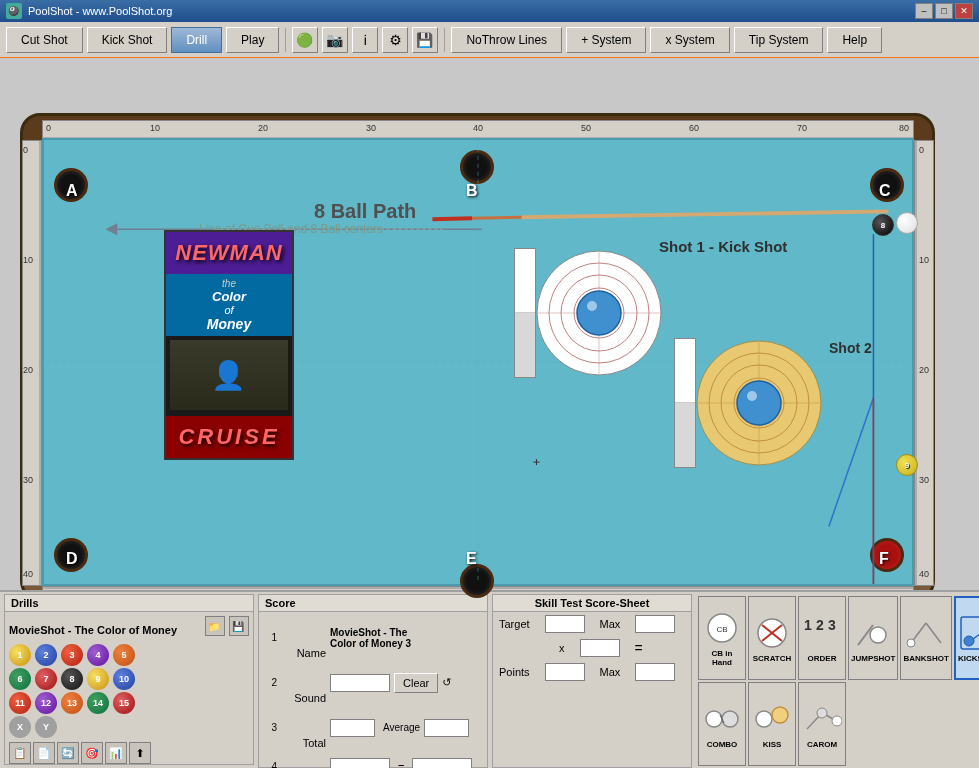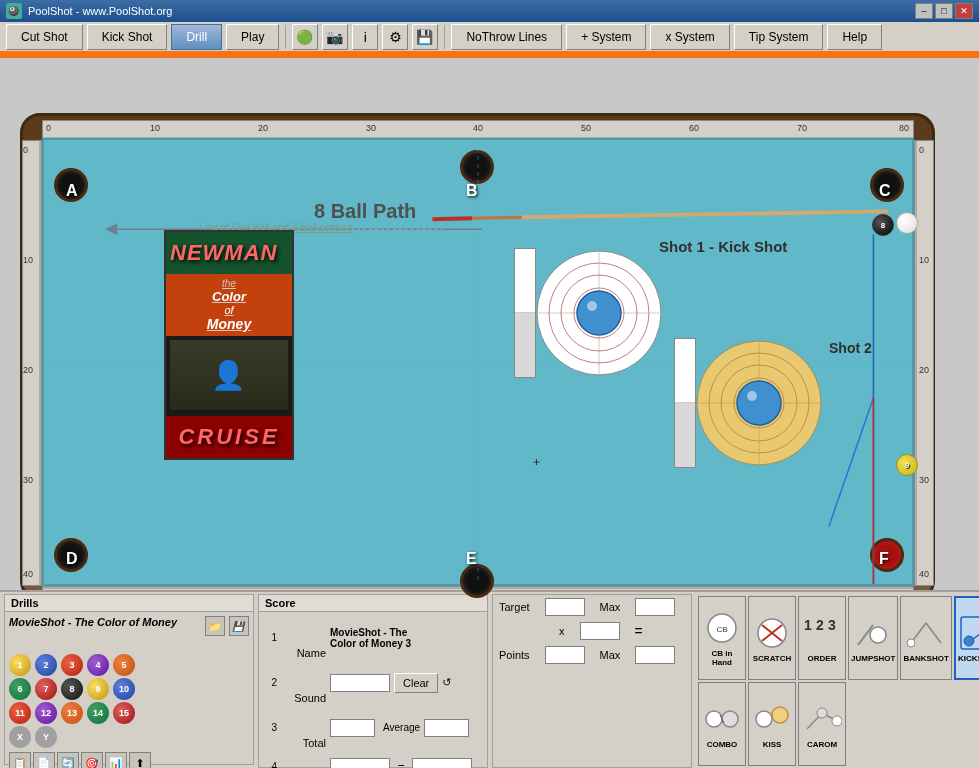--- a/index.html
+++ b/index.html
@@ -29,21 +29,21 @@
     .titlebar-btn.close { background: #c04040; color: white; }
 
     
     .toolbar {
       height: 36px;
       background: #d4d0c8;
       display: flex;
       align-items: center;
       padding: 2px 6px;
       gap: 4px;
-      border-bottom: 7px solid #f97316;
+      border-bottom: 1px solid #f97316;
     }
     .toolbar-btn {
       height: 26px;
       padding: 0 14px;
       background: #d4d0c8;
       border: 1px solid #808080;
       border-top-color: #ffffff;
       border-left-color: #ffffff;
       cursor: pointer;
       font-size: 12px;
@@ -187,24 +187,23 @@
       border-bottom: none;
     }
     .drills-content {
       border: 1px solid #a0a0a0;
       background: #d4d0c8;
       padding: 4px;
       height: 154px;
     }
     .drill-name-row {
       display: flex;
-      align-items: flex-start;
+      align-items: flex-end;
       gap: 4px;
-      margin-bottom: 18px;
-      font-style: italic;
+      margin-bottom: 8px;
     }
     .drill-name-text {
       font-size: 11px;
       font-weight: bold;
       flex: 1;
     }
     .drill-icon-btn {
       width: 20px; height: 20px;
       background: #c8c4bc;
       border: 1px solid #808080;
@@ -473,21 +472,21 @@
 
       <line x1="835" y1="260" x2="790" y2="390" stroke="#3070d0" stroke-width="1.5"></line>
 
       <line x1="835" y1="260" x2="835" y2="448" stroke="#c03020" stroke-width="1.5"></line>
 
       <line x1="492" y1="325" x2="498" y2="325" stroke="#333" stroke-width="1"></line>
       <line x1="495" y1="322" x2="495" y2="328" stroke="#333" stroke-width="1"></line>
     </svg>
 
     <div class="table-text" style="top:60px; left:270px; font-size:20px; font-weight:bold; color:#505050;">8 Ball Path</div>
-    <div class="table-text" style="top:82px; left:155px; font-size:10px; color:#7a9a8a;text-decoration:underline;">Line of Cue Ball and 8 Ball centers</div>
+    <div class="table-text" style="top:82px; left:155px; font-size:12px; color:#7a9a8a;">Line of Cue Ball and 8 Ball centers</div>
     <div class="table-text" style="top:98px; left:615px; font-size:15px; font-weight:bold; color:#303030;">Shot 1 - Kick Shot</div>
     <div class="table-text" style="top:200px; left:785px; font-size:14px; font-weight:bold; color:#303030;">Shot 2</div>
     <div class="table-text" style="top:215px; left:710px; font-size:13px; font-weight:bold; color:#303030;">4°</div>
 
     <div class="table-text" style="top:42px; left:22px; font-size:16px; font-weight:bold; color:white; text-shadow:1px 1px 3px black;">A</div>
     <div class="table-text" style="top:42px; left:422px; font-size:16px; font-weight:bold; color:white; text-shadow:1px 1px 3px black;">B</div>
     <div class="table-text" style="top:42px; left:835px; font-size:16px; font-weight:bold; color:white; text-shadow:1px 1px 3px black;">C</div>
     <div class="table-text" style="top:410px; left:22px; font-size:16px; font-weight:bold; color:white; text-shadow:1px 1px 3px black;">D</div>
     <div class="table-text" style="top:410px; left:422px; font-size:16px; font-weight:bold; color:white; text-shadow:1px 1px 3px black;">E</div>
     <div class="table-text" style="top:410px; left:835px; font-size:16px; font-weight:bold; color:white; text-shadow:1px 1px 3px black;">F</div>
@@ -548,22 +547,22 @@
 
         <line x1="3" y1="65" x2="127" y2="65" stroke="#c09040" stroke-width="0.5"></line>
         <line x1="65" y1="3" x2="65" y2="127" stroke="#c09040" stroke-width="0.5"></line>
 
         <circle cx="65" cy="65" r="22" fill="#4090d0" stroke="#2060a0" stroke-width="1.5"></circle>
         <circle cx="58" cy="58" r="5" fill="rgba(255,255,255,0.5)"></circle>
       </svg>
     </div>
 
     <div class="movie-poster">
-      <div style="background:#14532d; color:#FF6666; font-size:22px; font-weight:900; font-style:italic; padding:8px 4px; letter-spacing:1px; text-shadow:2px 2px 4px black; font-family:Impact, Arial Black, sans-serif;">NEWMAN</div>
-      <div style="background:#c2410c; color:#cccccc; font-size:10px; text-align:center; padding:4px; font-style:italic;text-decoration:underline;">the<br><span style="font-size:13px; color:white; font-weight:bold;">Color</span><br><span style="color:white; font-size:11px;">of</span><br><span style="font-size:14px; color:white; font-weight:bold;">Money</span></div>
+      <div style="background:#4c1d95; color:#FF6666; font-size:22px; font-weight:900; font-style:italic; text-align:center; padding:8px 4px; letter-spacing:1px; text-shadow:2px 2px 4px black; font-family:Impact, Arial Black, sans-serif;">NEWMAN</div>
+      <div style="background:#0369a1; color:#cccccc; font-size:10px; text-align:center; padding:4px; font-style:italic;">the<br><span style="font-size:13px; color:white; font-weight:bold;">Color</span><br><span style="color:white; font-size:11px;">of</span><br><span style="font-size:14px; color:white; font-weight:bold;">Money</span></div>
       <div style="background:#1a1a1a; padding:4px; height:80px; overflow:hidden;">
 
         <div style="width:100%; height:70px; background:linear-gradient(to bottom, #3a3a2a, #2a2a1a); display:flex; align-items:center; justify-content:center;">
           <div style="font-size:28px; color:#ccc;">👤</div>
         </div>
       </div>
       <div style="background:#8B0000; color:#FF6666; font-size:22px; font-weight:900; font-style:italic; text-align:center; padding:8px 4px; letter-spacing:3px; text-shadow:2px 2px 4px black; font-family:Impact, Arial Black, sans-serif;">CRUISE</div>
       <div style="background:#1a1a1a; color:#999; font-size:7px; text-align:center; padding:2px;">Superbly Shot...Brilliantly Sound...About To Near Perfection! DVD</div>
     </div>
 
@@ -655,20 +654,21 @@
         <span style="width:14px; text-align:right; font-size:10px;">5</span>
         <span class="score-label">X</span>
         <input class="score-input" style="width: 45px;" type="text">
         <span style="font-size:11px; margin: 0 4px;">=</span>
         <input class="score-input" style="width: 45px;" type="text">
       </div>
     </div>
   </div>
 
   <div class="skill-section">
+    <div class="skill-header">Skill Test Score-Sheet</div>
 
     <div class="skill-row">
       <span>Target</span>
       <input class="skill-input" type="text" style="width: 40px;">
       <span>Max</span>
       <input class="skill-input" type="text" style="width: 40px;">
     </div>
 
     <div class="skill-row">
       <span style="margin-left:60px;">x</span>

